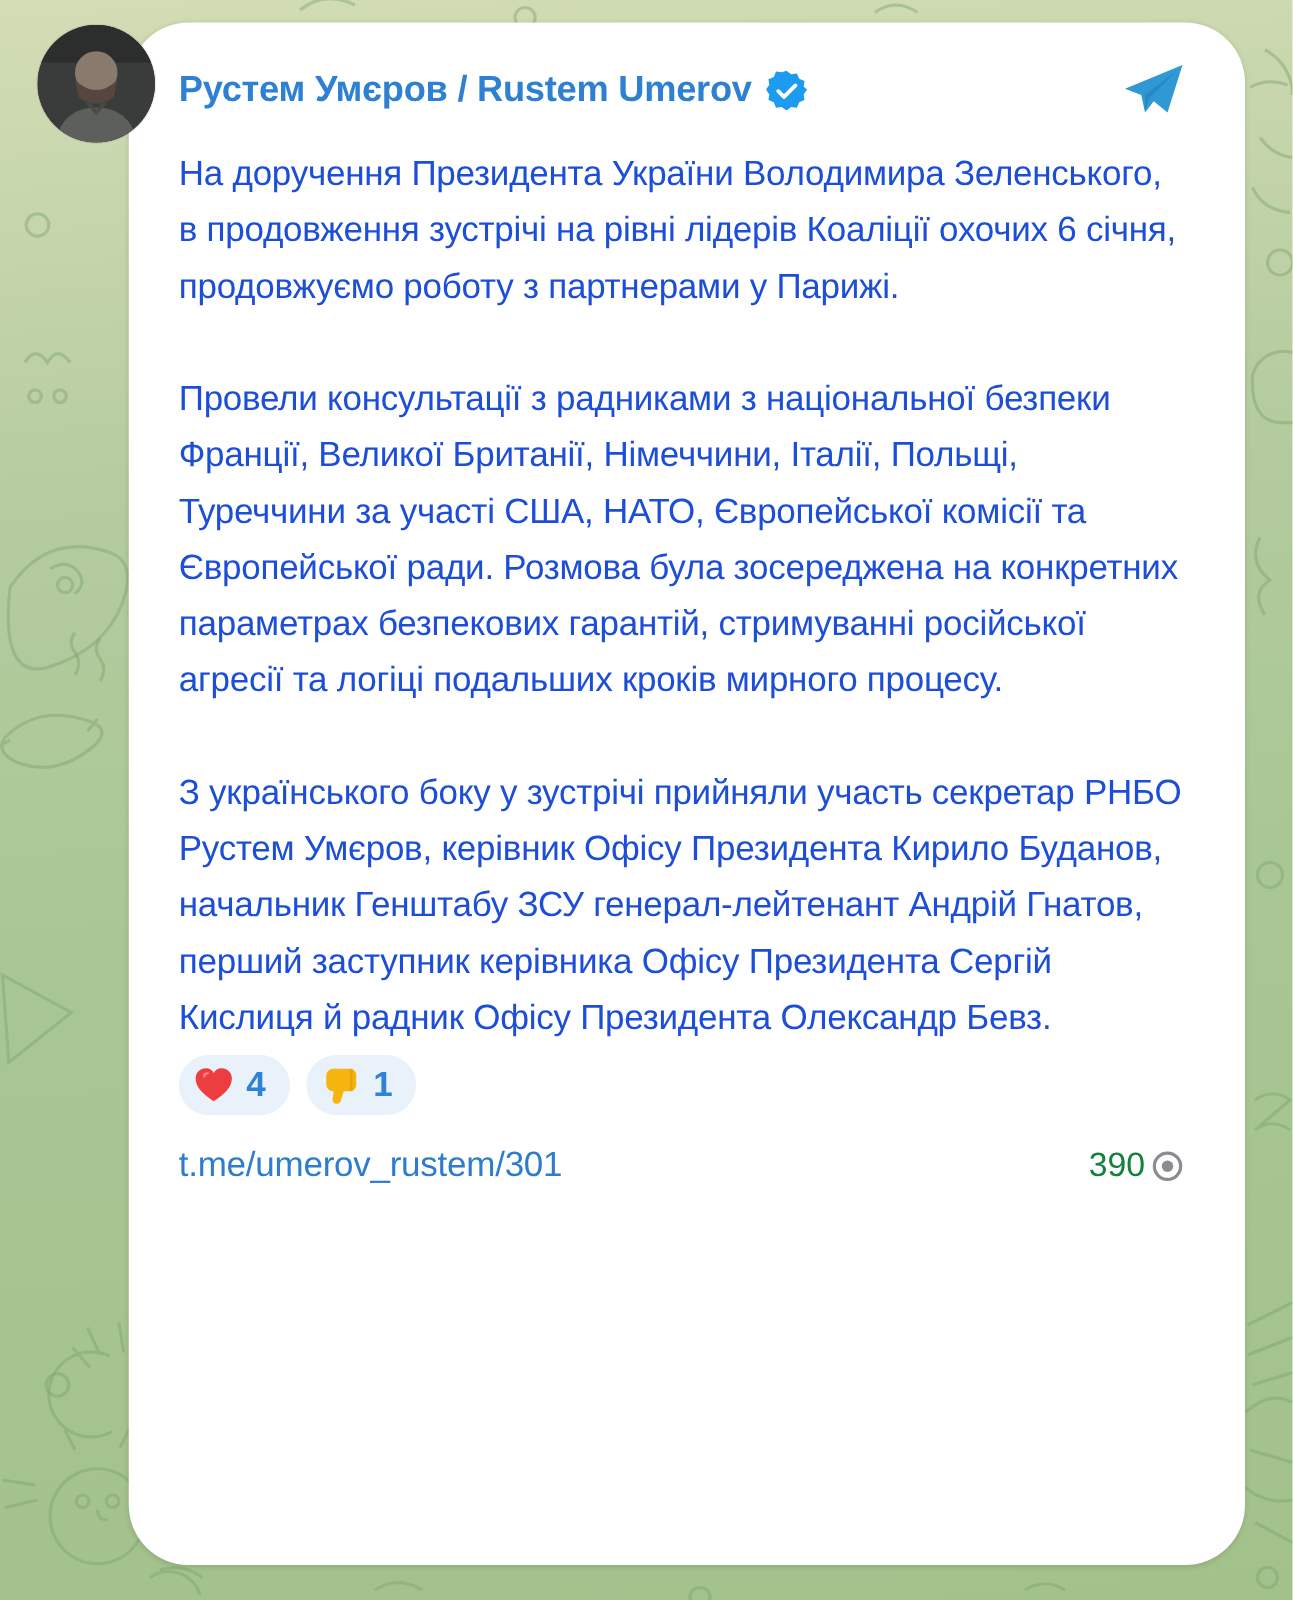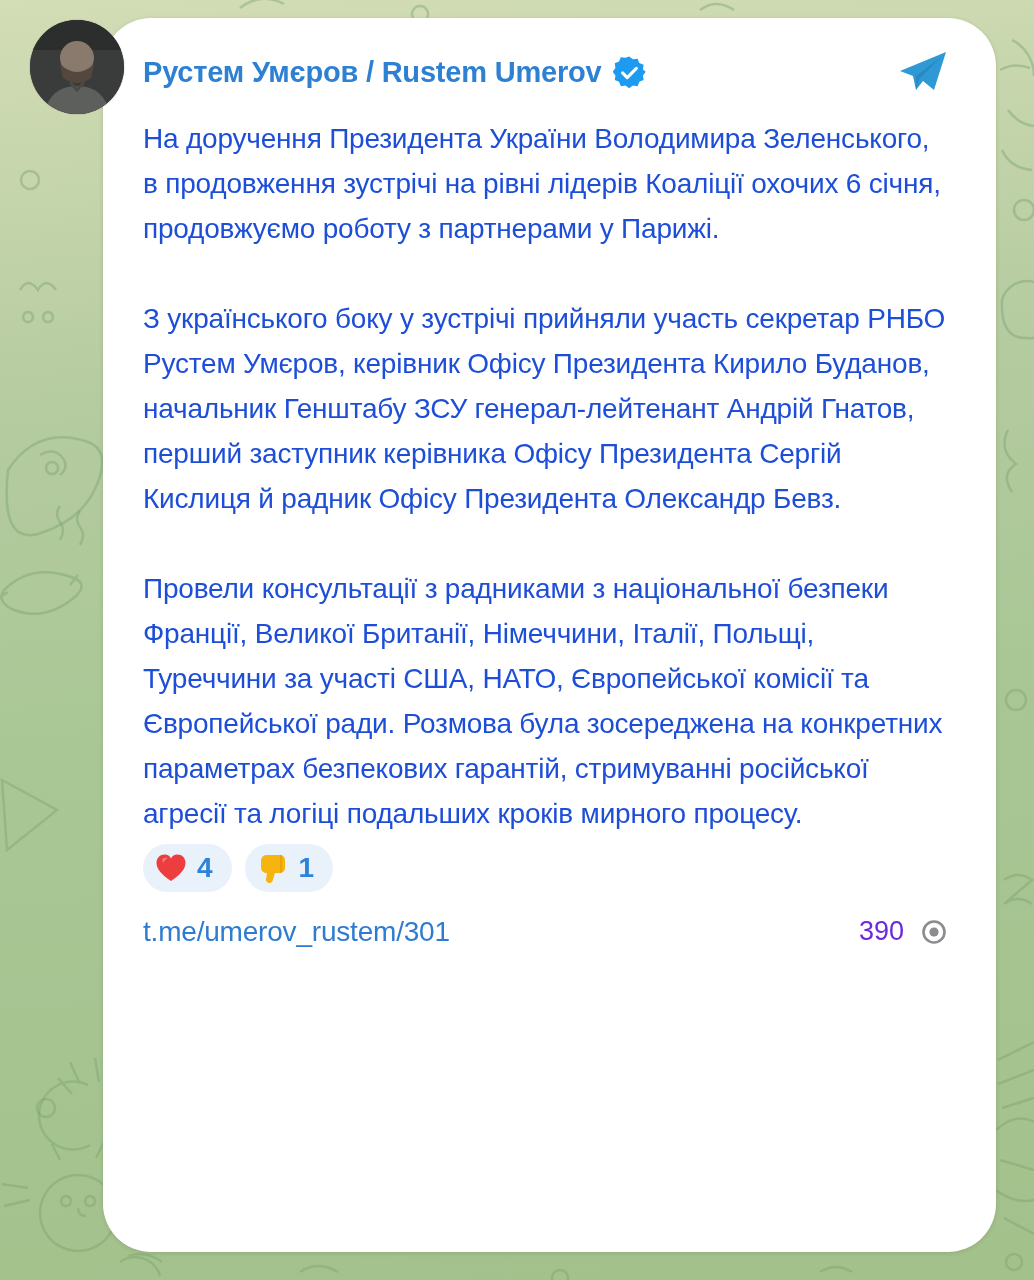--- a/index.html
+++ b/index.html
@@ -33,23 +33,23 @@
   }
   .post-body p:last-child { margin-bottom:8px; }
   .reactions { display:flex; gap:13px; align-items:center; margin:2px 0 0 0; }
   .reaction-pill {
     display:flex; align-items:center; gap:9px;
     background:#e9f1fa; border-radius:24px; height:48px; padding:0 19px 0 11px;
     cursor:pointer;
   }
   .reaction-pill .emoji { width:34px; height:34px; display:block; }
   .reaction-count { color:#2e82d8; font-size:28px; font-weight:700; }
-  .footer-row { display:flex; align-items:flex-start; margin-top:24px; max-width:822px; }
+  .footer-row { display:flex; align-items:flex-end; margin-top:24px; max-width:822px; }
   .post-link { color:#2e7cd0; font-size:28px; text-decoration:none; letter-spacing:-.2px; }
-  .meta { margin-left:auto; display:flex; align-items:center; gap:16px; color:#6d28d9; font-size:27px; }
+  .meta { margin-left:auto; display:flex; align-items:center; gap:4px; color:#15803d; font-size:27px; }
   .eye-icon { width:28px; height:28px; display:block; }
 </style>
 </head>
 <body>
 
 <svg class="doodles" viewBox="0 0 1034 1280" fill="none" stroke="#7da36e" stroke-opacity="0.45" stroke-width="2.5">
 
   <circle cx="30" cy="180" r="9"></circle>
   <path d="M20 290 q8 -14 18 0 q8 -14 18 0 M28 312 a5 5 0 1 0 .1 0 M48 312 a5 5 0 1 0 .1 0"></path>
   <path d="M8 470 q30 -45 80 -28 q22 8 10 40 q-14 38 -60 52 q-38 10 -30 -64 Z"></path>
@@ -85,22 +85,22 @@
       <path d="M10.5 18.5l5 5 10-10" stroke="#ffffff" stroke-width="3.4" fill="none" stroke-linecap="round" stroke-linejoin="round"></path>
     </svg>
     <svg class="plane" viewBox="0 0 50 44">
       <path fill="#2f99d6" d="M48 2 L2 21 l13 5 l3 14 l7 -9 l11 9 Z"></path>
       <path fill="#237cb5" d="M18 26 l25 -19 l-22 22 l-3 11 Z" opacity="0.55"></path>
     </svg>
   </div>
 
   <div class="post-body">
     <p>На доручення Президента України Володимира Зеленського, в продовження зустрічі на рівні лідерів Коаліції охочих 6 січня, продовжуємо роботу з партнерами у Парижі.</p>
+    <p>Провели консультації з радниками з національної безпеки Франції, Великої Британії, Німеччини, Італії, Польщі, Туреччини за участі США, НАТО, Європейської комісії та Європейської ради. Розмова була зосереджена на конкретних параметрах безпекових гарантій, стримуванні російської агресії та логіці подальших кроків мирного процесу.</p>
     <p>З українського боку у зустрічі прийняли участь секретар РНБО Рустем Умєров, керівник Офісу Президента Кирило Буданов, начальник Генштабу ЗСУ генерал-лейтенант Андрій Гнатов, перший заступник керівника Офісу Президента Сергій Кислиця й радник Офісу Президента Олександр Бевз.</p>
-    <p>Провели консультації з радниками з національної безпеки Франції, Великої Британії, Німеччини, Італії, Польщі, Туреччини за участі США, НАТО, Європейської комісії та Європейської ради. Розмова була зосереджена на конкретних параметрах безпекових гарантій, стримуванні російської агресії та логіці подальших кроків мирного процесу.</p>
   </div>
 
   <div class="reactions">
     <div class="reaction-pill">
       <svg class="emoji" viewBox="0 0 34 34">
         <path fill="#ee3d3f" d="M17 30 C8 24 2.5 18.5 2.5 11.8 C2.5 7 6.2 3.6 10.6 3.6 c3 0 5.3 1.6 6.4 3.8 c1.1-2.2 3.4-3.8 6.4-3.8 c4.4 0 8.1 3.4 8.1 8.2 C31.5 18.5 26 24 17 30 Z"></path>
         <path fill="#ffffff" opacity="0.35" d="M8.5 8.2 q2.6 -2.4 5.2 -0.6 q-3.4 1 -4 4 q-2.2 -1.4 -1.2 -3.4 Z"></path>
       </svg>
       <span class="reaction-count">4</span>
     </div>

